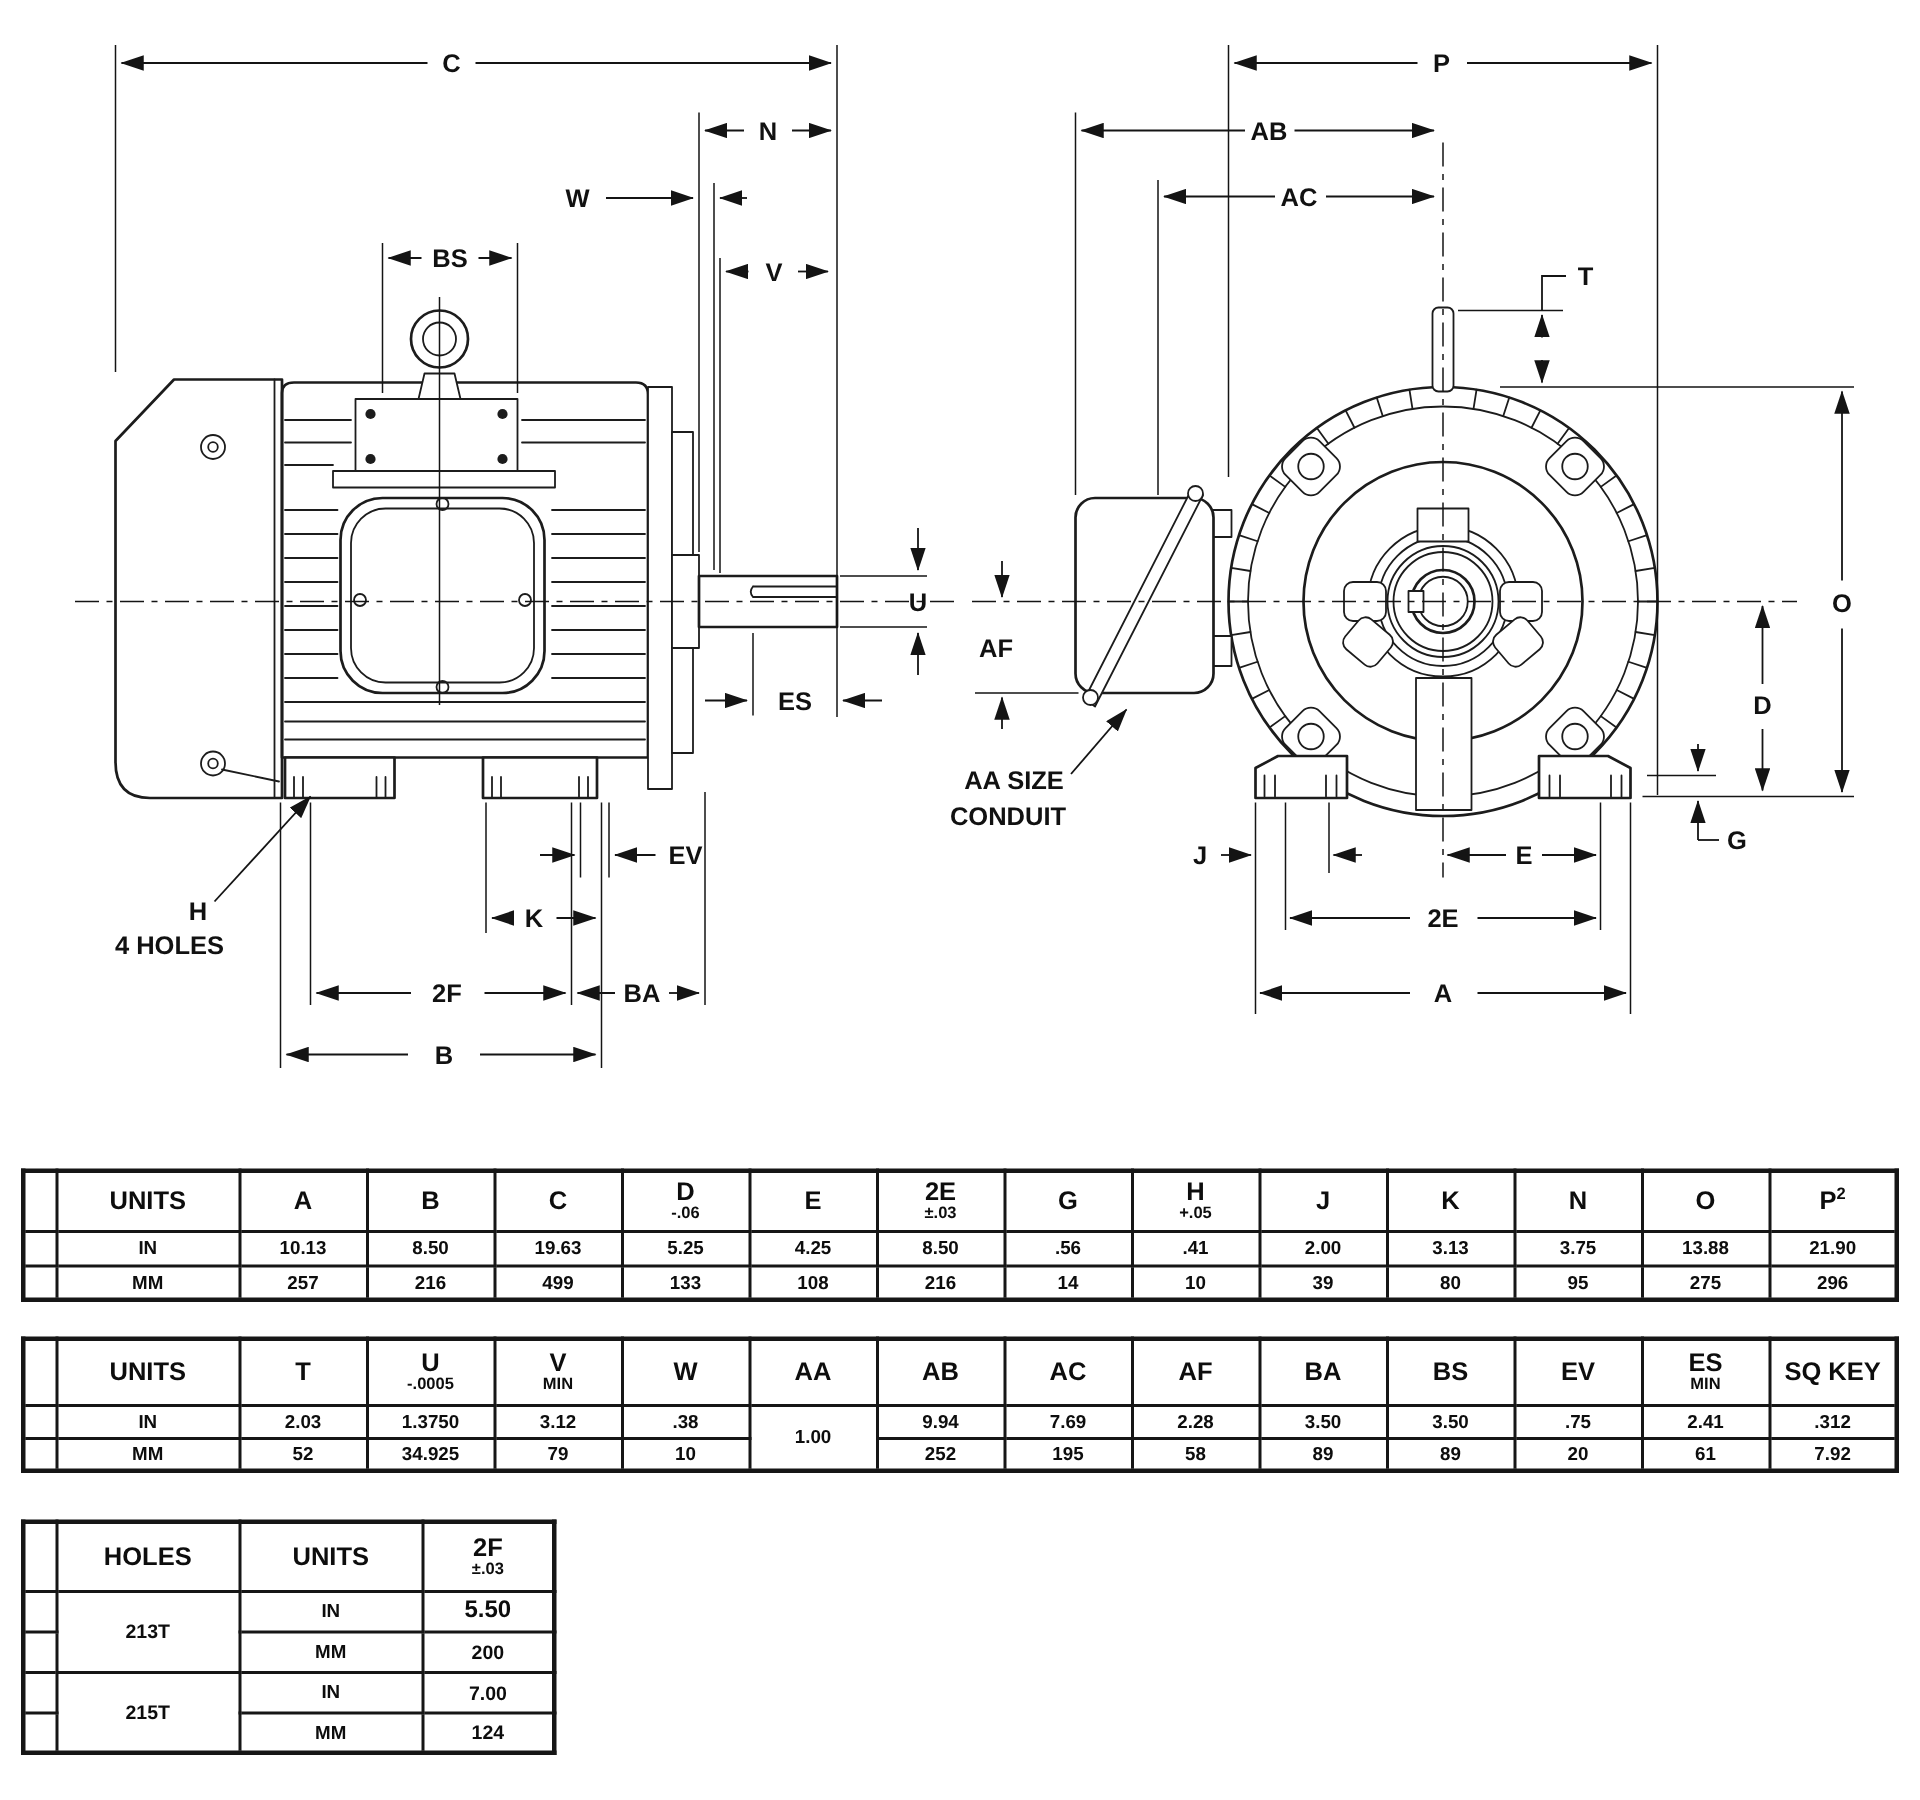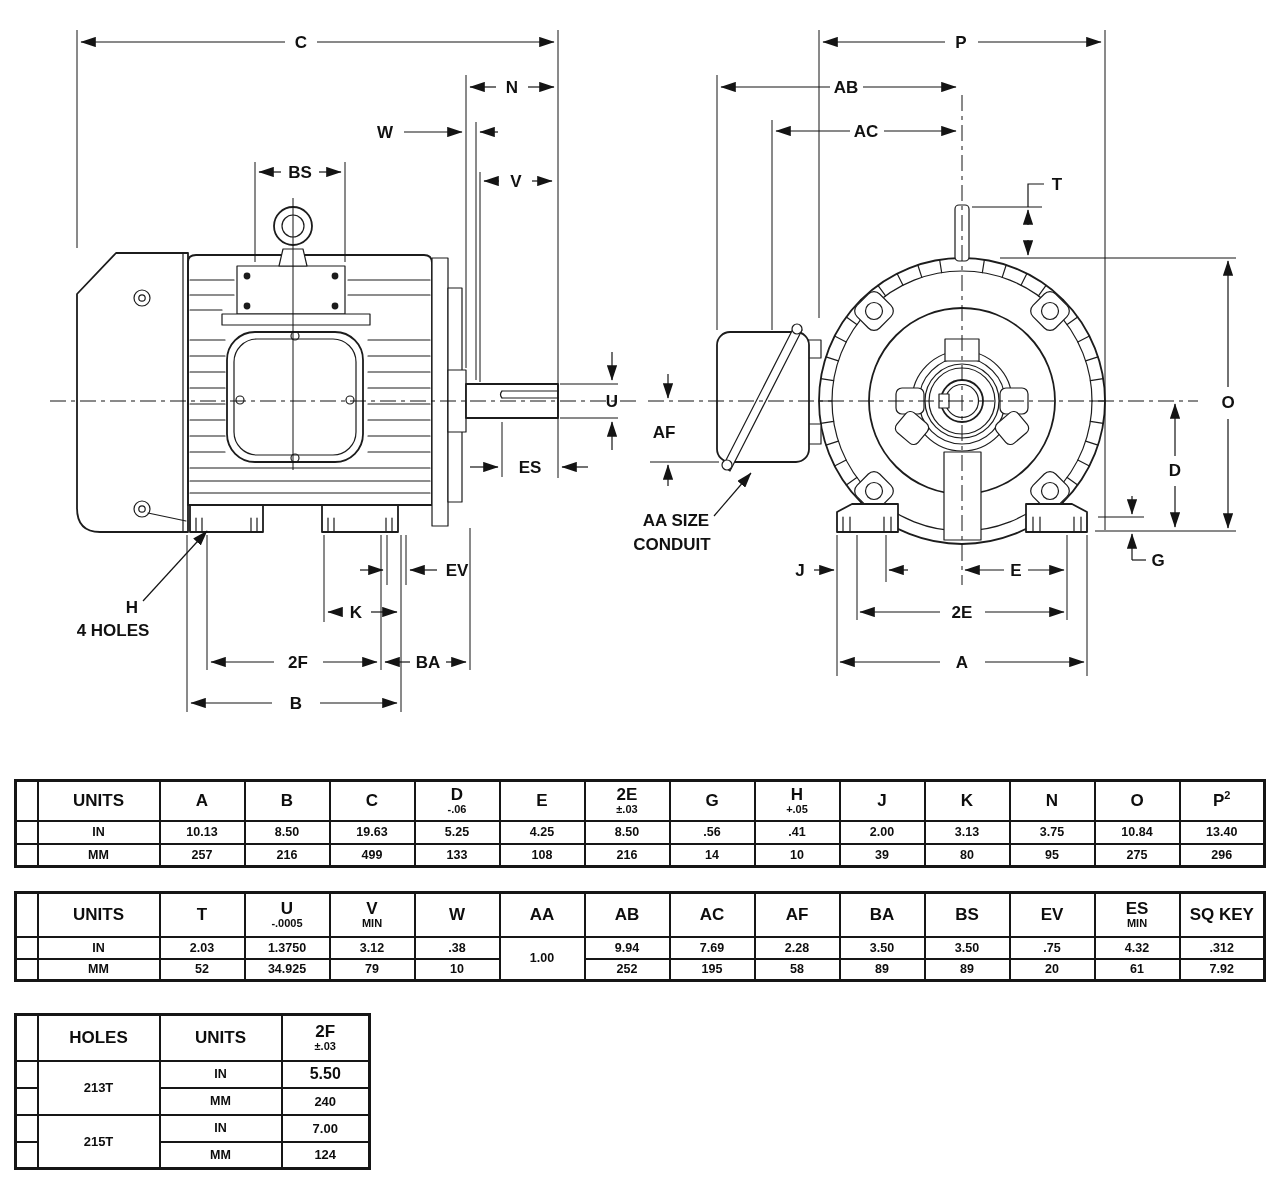--- a/index.html
+++ b/index.html
@@ -406,22 +406,22 @@
         <td>8.50</td>
         <td>19.63</td>
         <td>5.25</td>
         <td>4.25</td>
         <td>8.50</td>
         <td>.56</td>
         <td>.41</td>
         <td>2.00</td>
         <td>3.13</td>
         <td>3.75</td>
-        <td>10.84</td>
-        <td>13.40</td>
+        <td>13.88</td>
+        <td>21.90</td>
       </tr>
       <tr style="height:23px">
         <td></td>
         <td class="ucell">MM</td>
         <td>257</td>
         <td>216</td>
         <td>499</td>
         <td>133</td>
         <td>108</td>
         <td>216</td>
@@ -496,21 +496,21 @@
         <td>1.3750</td>
         <td>3.12</td>
         <td>.38</td>
         <td rowspan="2">1.00</td>
         <td>9.94</td>
         <td>7.69</td>
         <td>2.28</td>
         <td>3.50</td>
         <td>3.50</td>
         <td>.75</td>
-        <td>4.32</td>
+        <td>2.41</td>
         <td>.312</td>
       </tr>
       <tr style="height:22px">
         <td></td>
         <td class="ucell">MM</td>
         <td>52</td>
         <td>34.925</td>
         <td>79</td>
         <td>10</td>
         <td>252</td>
@@ -548,21 +548,21 @@
       </tr>
       <tr style="height:27px">
         <td></td>
         <td rowspan="2" style="font-size:13px">213T</td>
         <td class="ucell">IN</td>
         <td style="font-size:16px">5.50</td>
       </tr>
       <tr style="height:27px">
         <td></td>
         <td class="ucell">MM</td>
-        <td style="font-size:13px">240</td>
+        <td style="font-size:13px">200</td>
       </tr>
       <tr style="height:27px">
         <td></td>
         <td rowspan="2" style="font-size:13px">215T</td>
         <td class="ucell">IN</td>
         <td style="font-size:13px">7.00</td>
       </tr>
       <tr style="height:27px">
         <td></td>
         <td class="ucell">MM</td>

